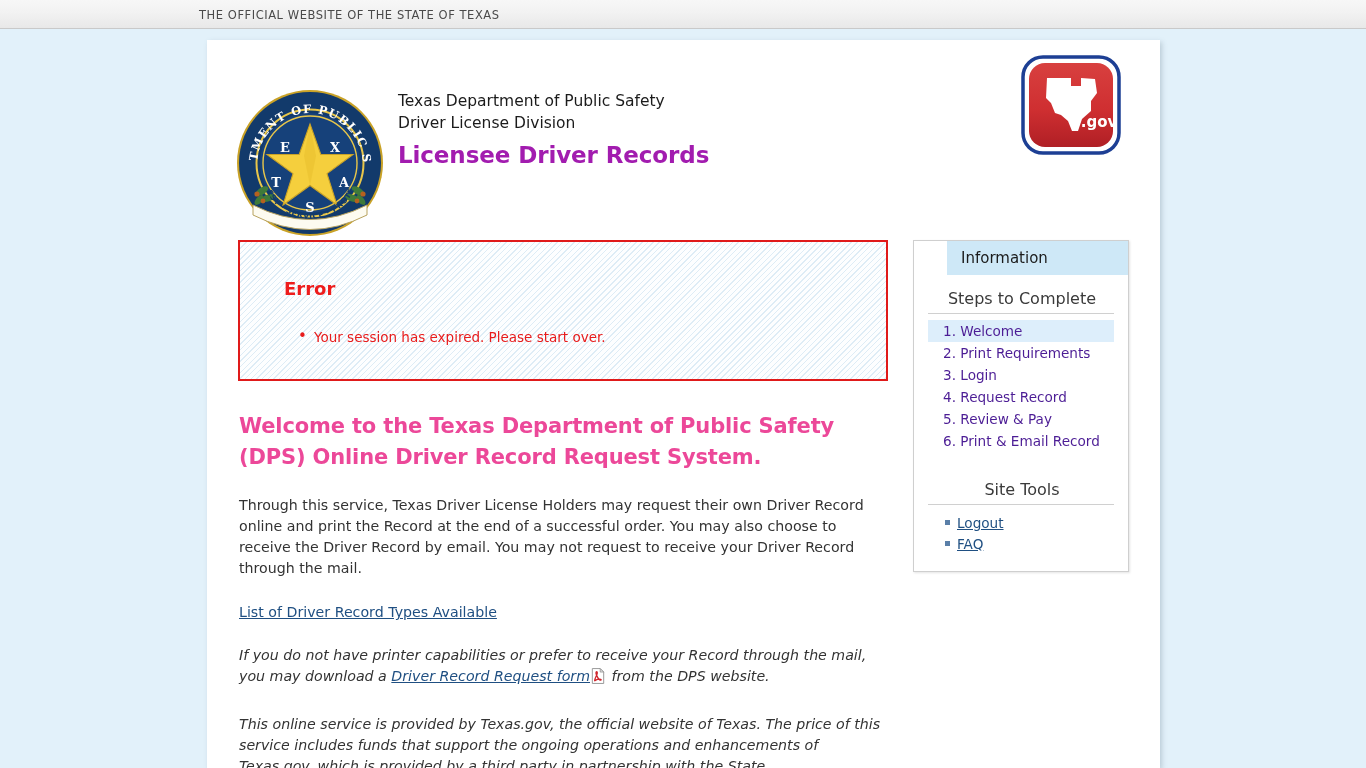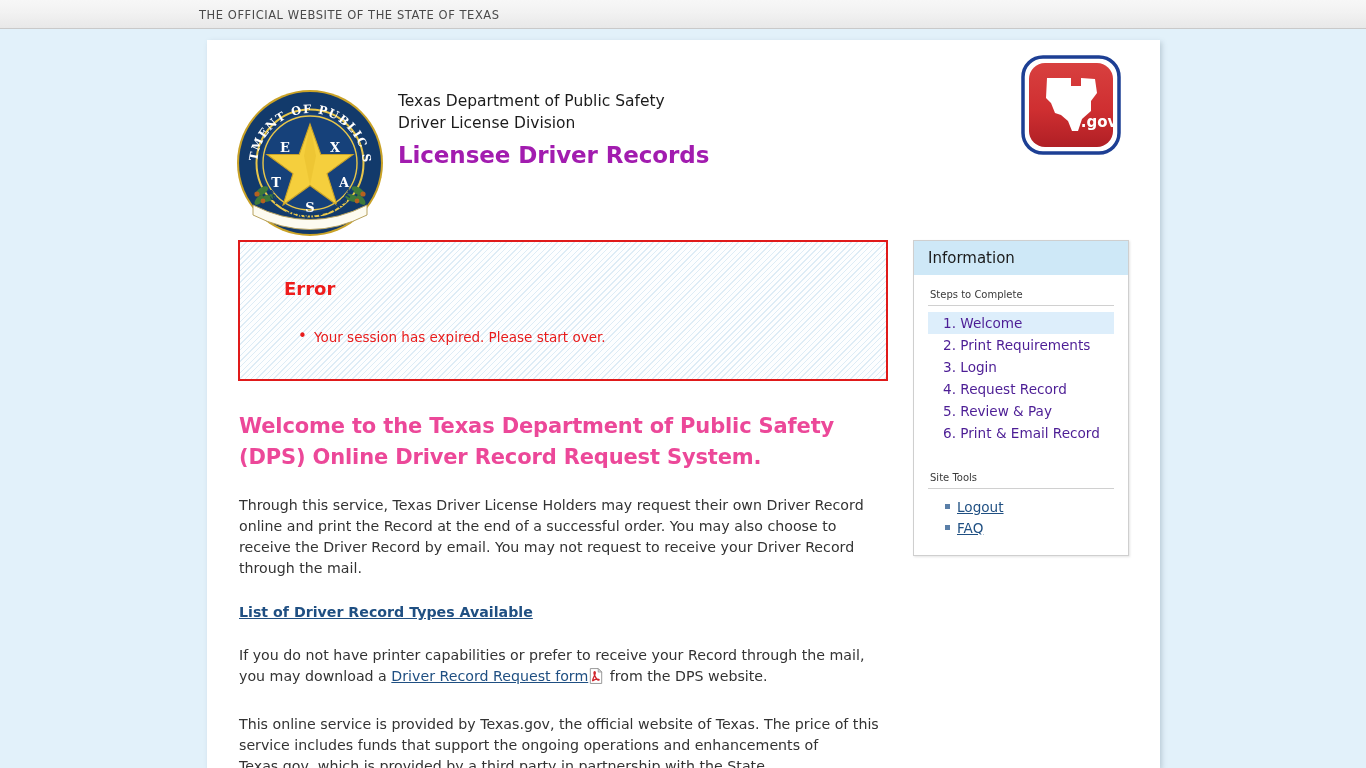--- a/index.html
+++ b/index.html
@@ -163,26 +163,25 @@
     letter-spacing: -0.15px;
     width: 660px;
   }
   p.body-text {
     margin: 22px 0 0 1px;
     font-size: 14.2px;
     color: #333333;
     line-height: 21px;
     width: 650px;
   }
-  p.body-text.tight { margin-top: 24px; }
+  p.body-text.tight { margin-top: 24px; font-style: italic; }
   a.doc-link {
     color: #1f4f82;
     text-decoration: underline;
     font-size: 14.2px;
-    font-weight: bold;
   }
   a.inline-link {
     color: #1f4f82;
     text-decoration: underline;
   }
   .link-row { margin: 23px 0 0 1px; }
   .pdf-icon {
     display: inline-block;
     vertical-align: -3px;
     margin: 0 2px 0 1px;
@@ -194,27 +193,29 @@
     background: #ffffff;
     width: 216px;
     box-shadow: 1px 1px 2px rgba(120,120,120,0.20);
   }
   .info-header {
     background: #cee8f7;
     padding: 8px 0 8px 14px;
     font-size: 15px;
     color: #1b1b1b;
     font-weight: normal;
+    margin-left: 33px;
   }
   .info-body { padding: 10px 14px 16px 14px; }
   .section-label {
-    font-size: 10px;
+    font-size: 16px;
     color: #3a3a3a;
     padding: 4px 0 5px 2px;
     border-bottom: 1px solid #d0d0d0;
+    text-align: center;
   }
   .section-label.second { margin-top: 24px; }
   ol.steps {
     list-style: none;
     margin: 6px 0 0 0;
     padding: 0;
     counter-reset: step;
   }
   ol.steps li {
     font-size: 13.6px;

